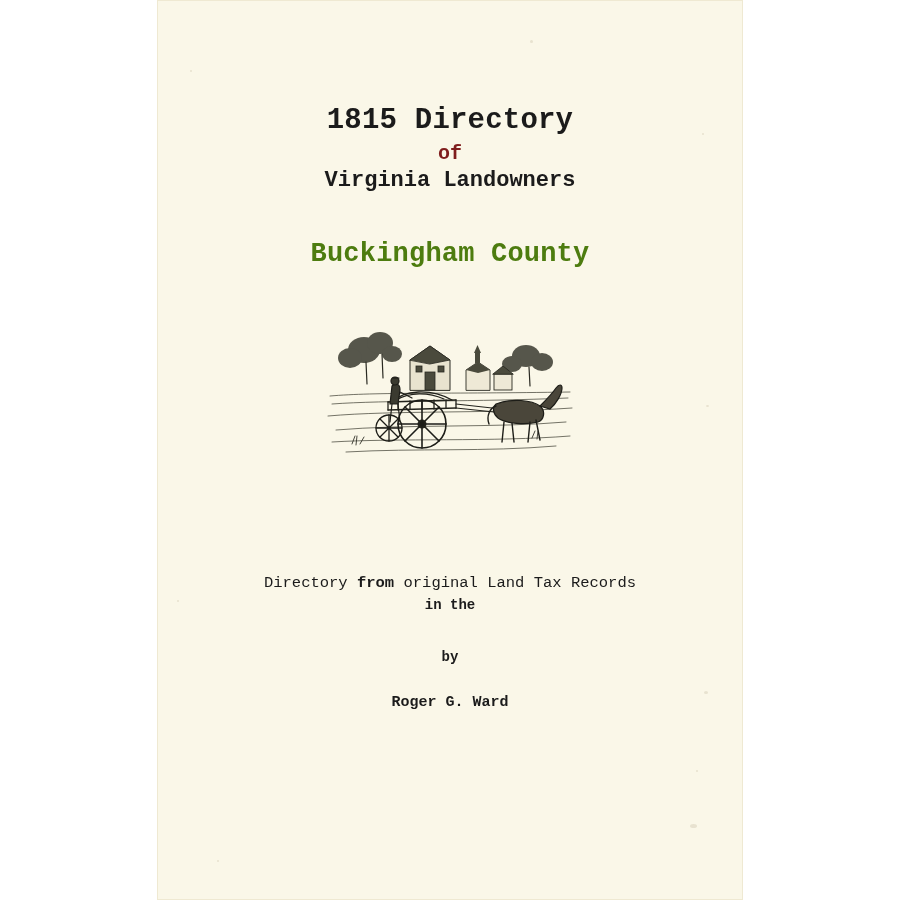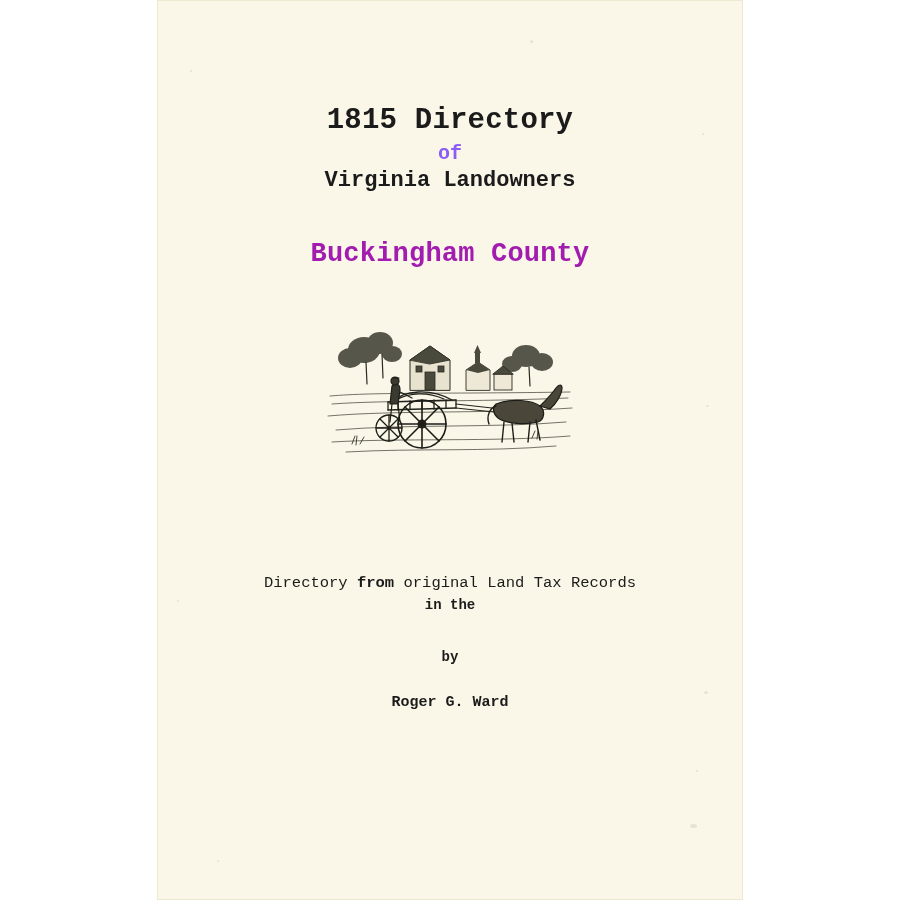--- a/index.html
+++ b/index.html
@@ -45,35 +45,35 @@
   .t-main {
     font-size: 29px;
     font-weight: bold;
     color: #1b1b1b;
     letter-spacing: .2px;
     line-height: 1.18;
   }
   .t-of {
     font-size: 20px;
     font-weight: bold;
-    color: #8b5cf6;
+    color: #7f1d1d;
     line-height: 1.35;
     margin-top: 2px;
   }
   .t-sub {
     font-size: 22px;
     font-weight: bold;
     color: #1b1b1b;
     line-height: 1.2;
     margin-top: 1px;
   }
   .t-county {
     font-size: 27px;
     font-weight: bold;
-    color: #a21caf;
+    color: #4d7c0f;
     margin-top: 44px;
     letter-spacing: .2px;
   }
   
   #illus {
     position: absolute;
     left: 50%;
     transform: translateX(-50%);
     top: 312px;
     width: 248px;

